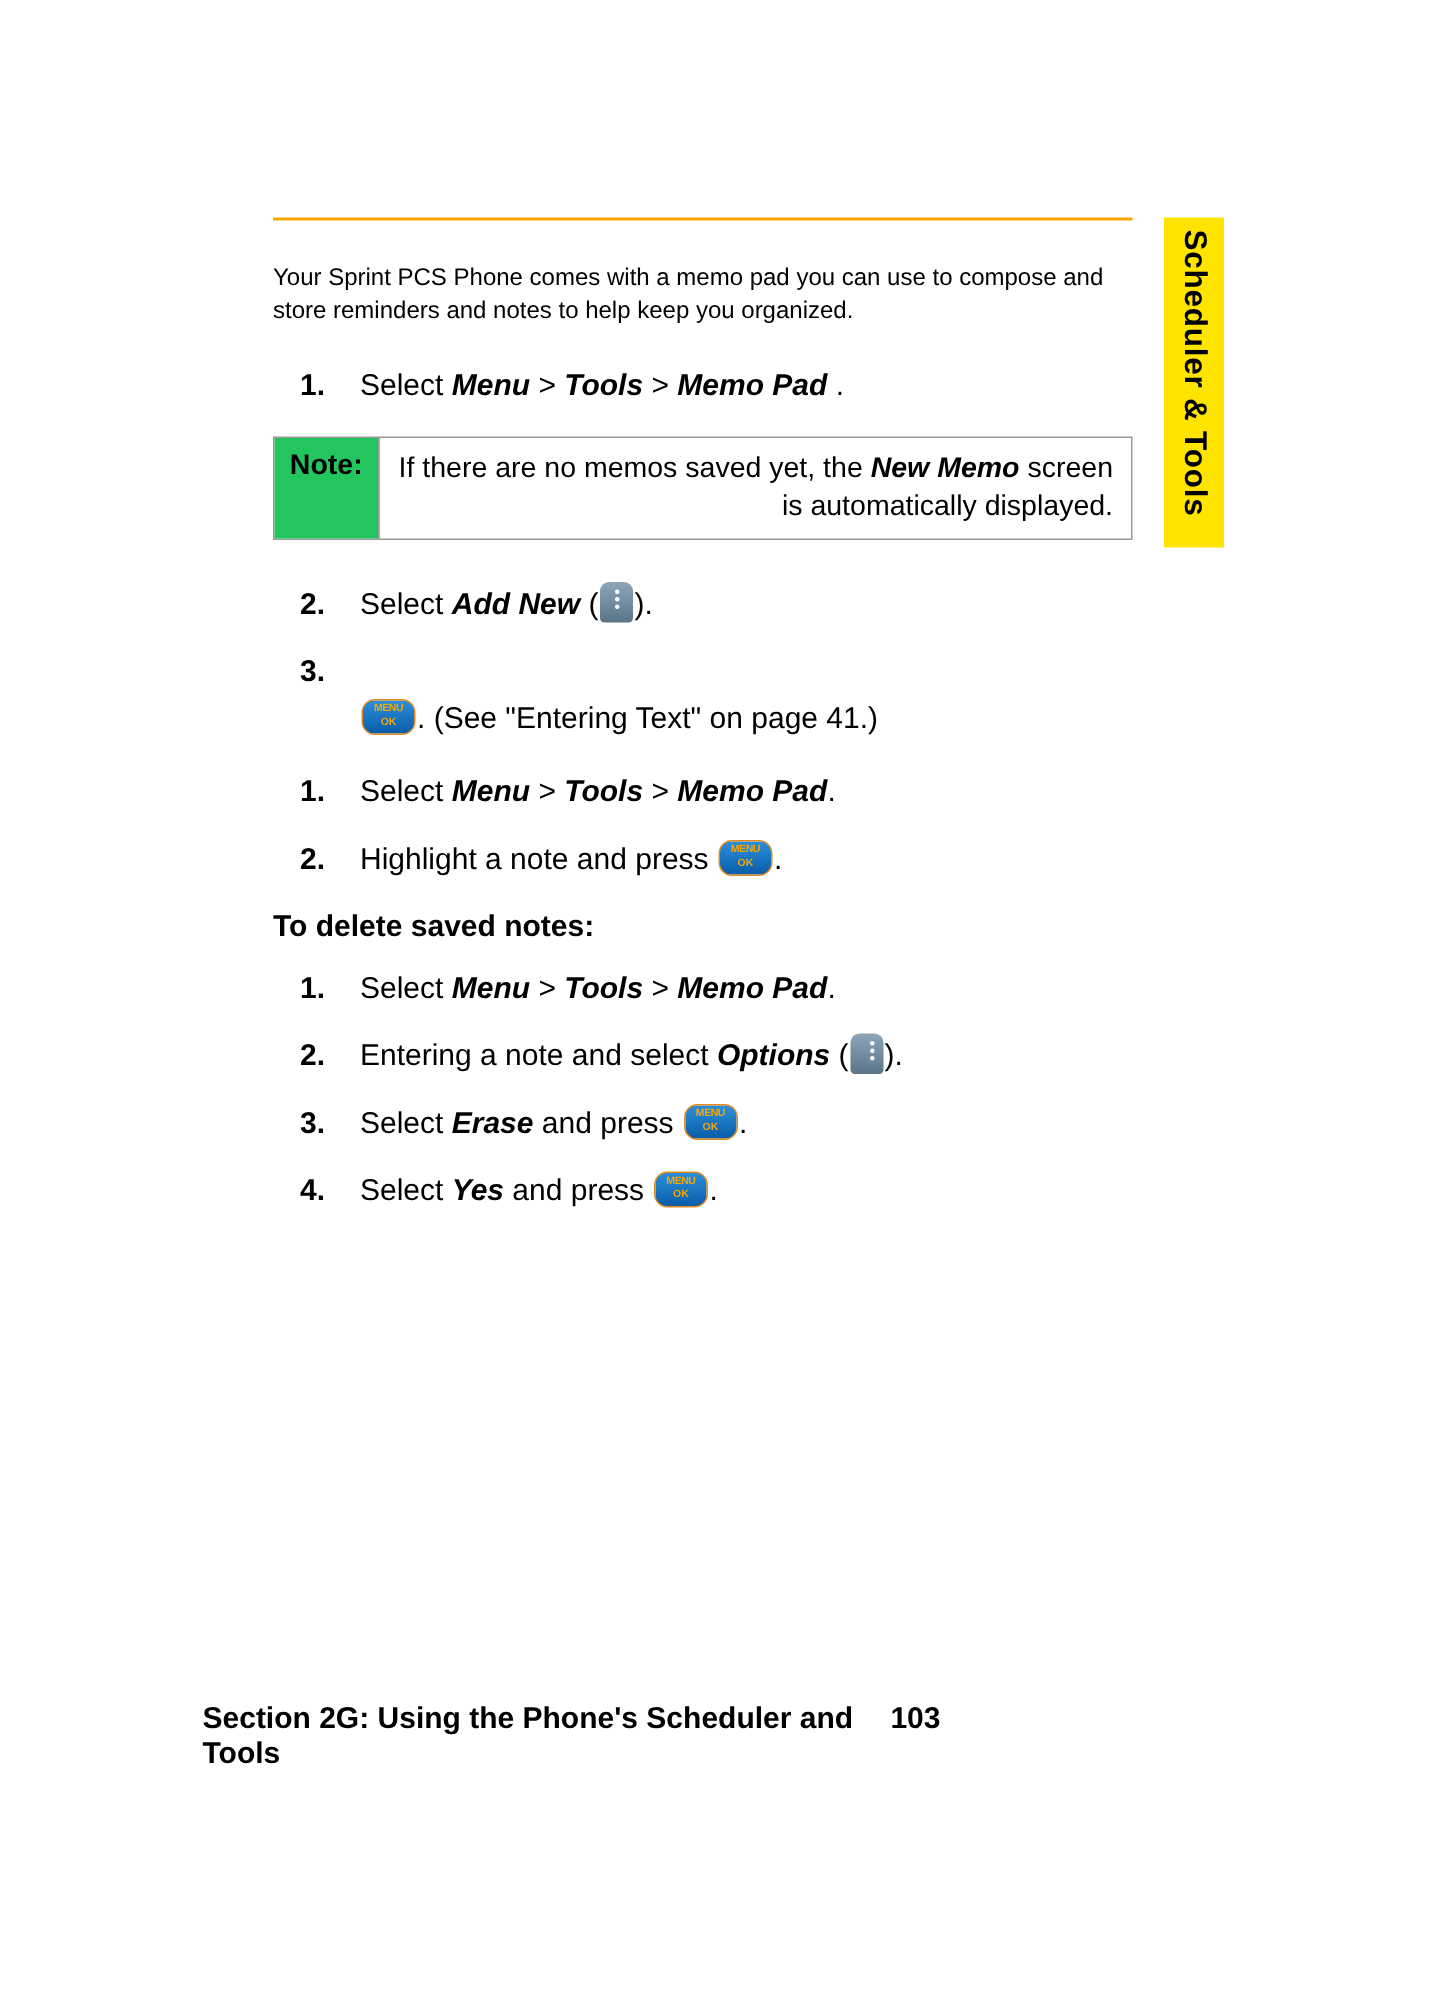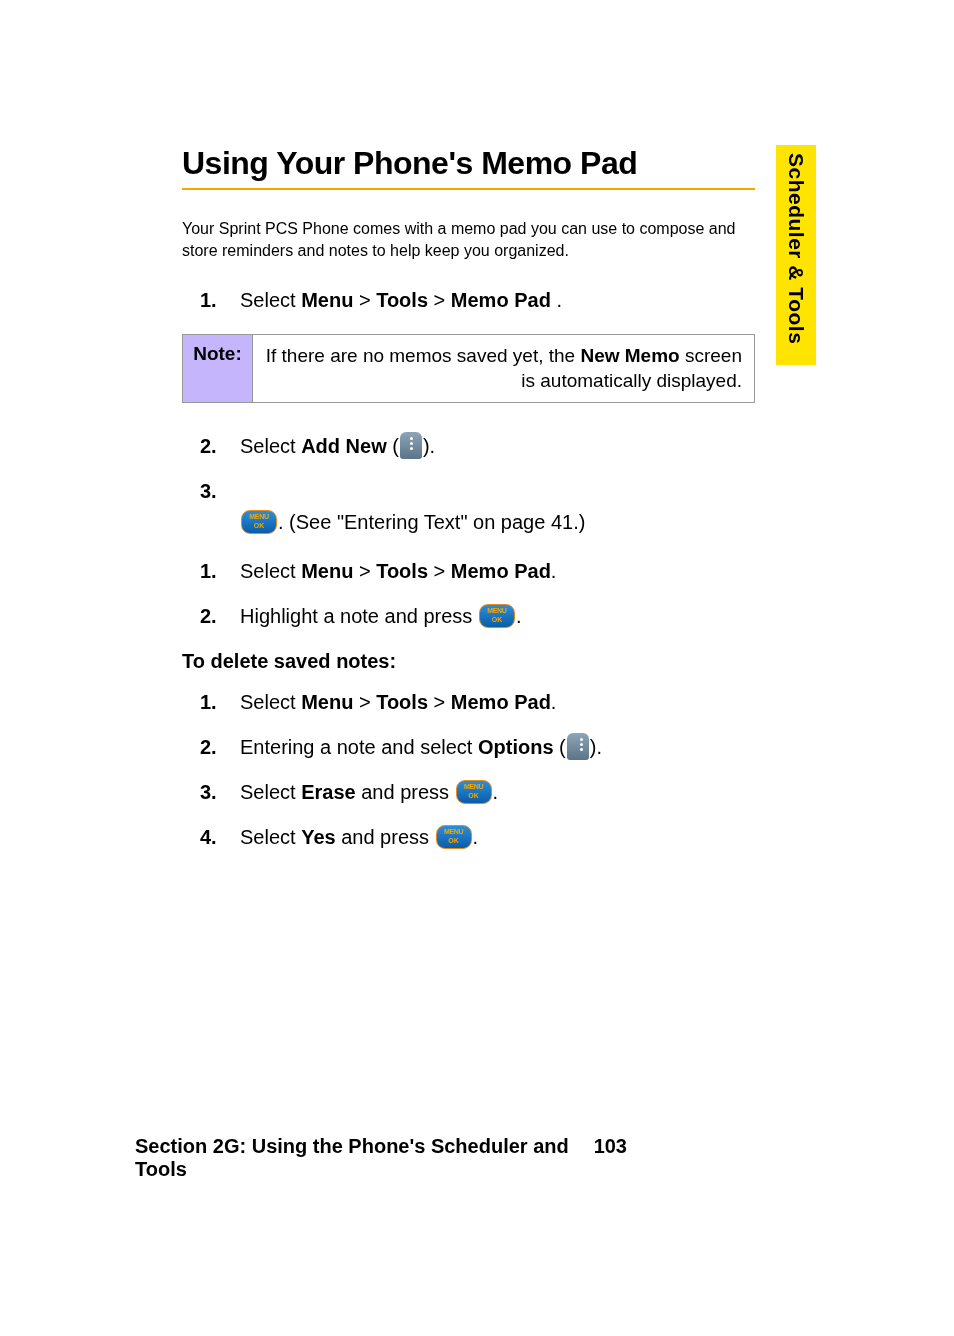--- a/index.html
+++ b/index.html
@@ -84,21 +84,21 @@
       flex: 1;
     }
     .note-box {
       border: 1px solid #999;
       display: flex;
       width: 573px;
       margin-bottom: 28px;
       margin-top: 8px;
     }
     .note-label {
-      background: #c4b5fd;
+      background: #22c55e;
       font-weight: bold;
       font-size: 19px;
       padding: 8px 10px;
       border-right: 1px solid #999;
       width: 70px;
       text-align: center;
     }
     .note-text {
       font-size: 19px;
       padding: 8px 12px;
@@ -169,31 +169,30 @@
       position: absolute;
       bottom: 155px;
       left: 0;
       width: 777px;
       padding: 0 150px 0 135px;
       display: flex;
       justify-content: space-between;
       font-weight: bold;
       font-size: 20px;
     }
-    b { font-weight: bold; }
+    b { font-weight: bold; font-style: italic; }
   </style>
 </head>
 <body>
 
 <div class="side-tab">
   <span class="side-tab-text">Scheduler &amp; Tools</span>
 </div>
 
 <div class="page">
-  <h1 class="title content-width">Using Your Phone's Memo Pad</h1>
   <hr class="title-rule">
 
   <p class="intro content-width">Your Sprint PCS Phone comes with a memo pad you can use to compose and store reminders and notes to help keep you organized.</p>
 
   <ol class="list content-width">
     <li>
       <span class="num">1.</span>
       <span class="body">
         <span>Select </span><b>Menu</b><span> &gt; </span><b>Tools</b><span> &gt; </span><b>Memo Pad </b><span>.</span>
       </span>

